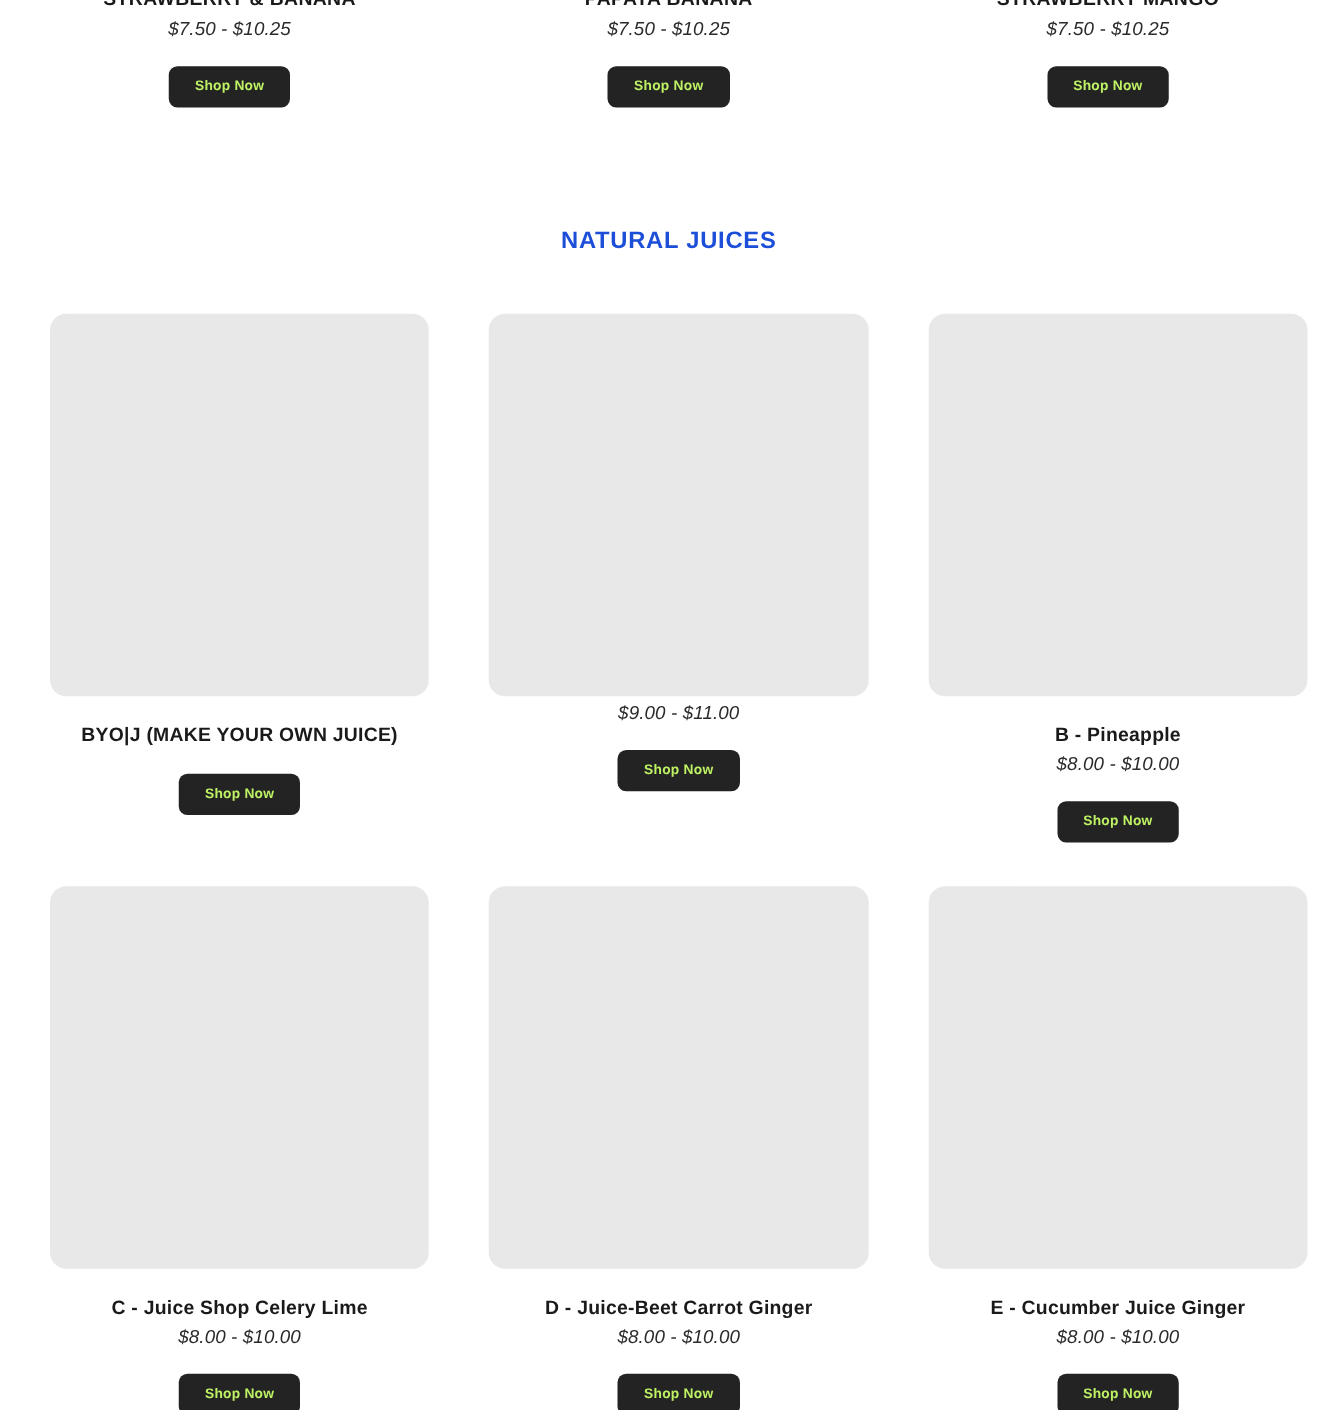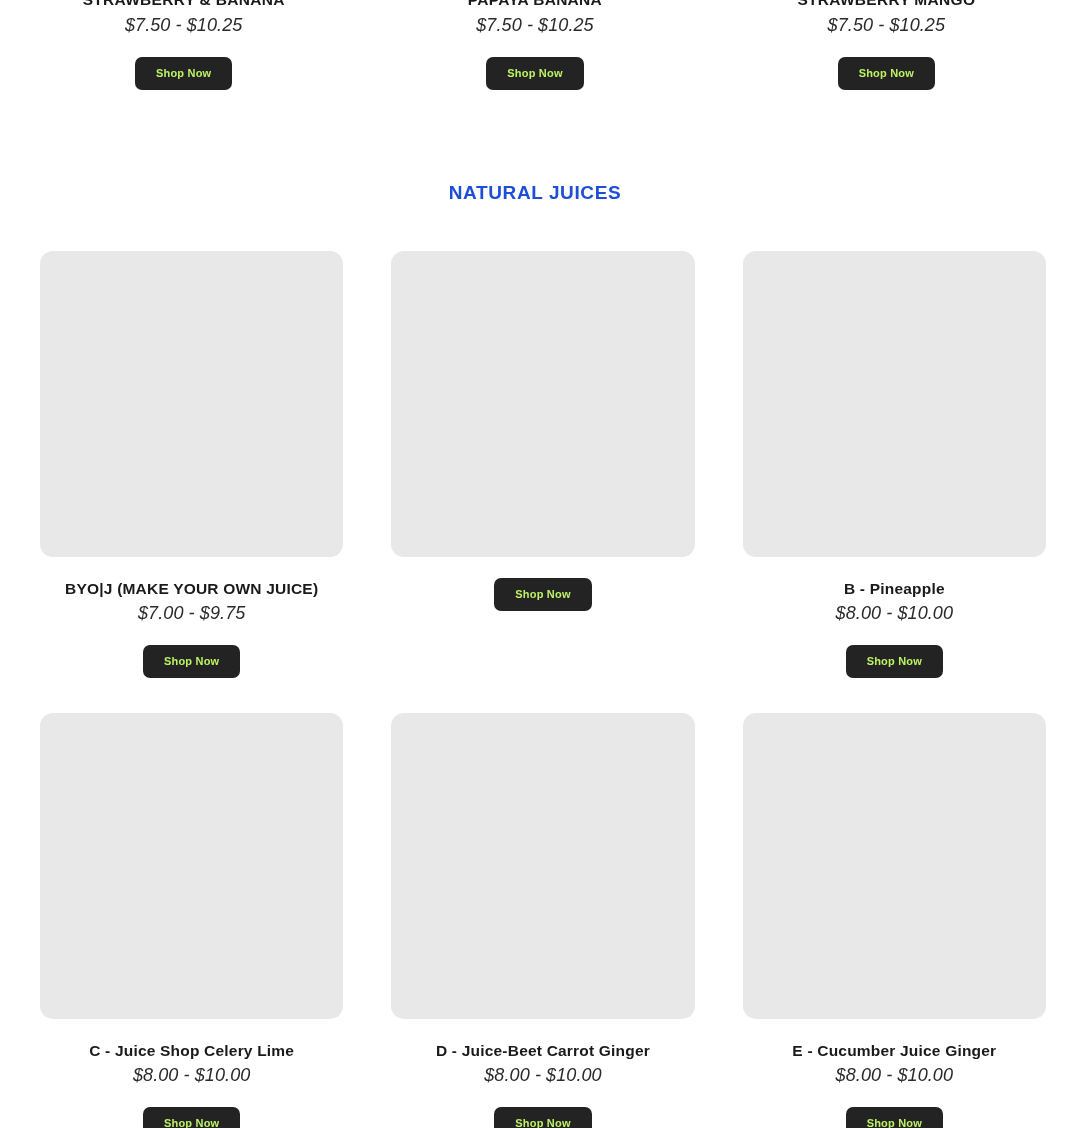--- a/index.html
+++ b/index.html
@@ -63,21 +63,21 @@
   .title {
     font-size:15.5px;
     font-weight:700;
     letter-spacing:.2px;
     color:#1a1a1a;
     margin-top:23px;
     white-space:nowrap;
   }
   .title.upper { text-transform:uppercase; }
   .price {
-    font-size:18px;
+    font-size:15px;
     font-style:italic;
     color:#2b2b2b;
     margin-top:5px;
     letter-spacing:.1px;
   }
   .shop-btn {
     display:inline-block;
     margin-top:21px;
     padding:11px 21px;
     background:#232323;
@@ -120,26 +120,26 @@
 
   </div>
 
   <h2 class="section-heading">NATURAL JUICES</h2>
 
   <div class="grid">
 
     <div class="card">
       <div class="thumb"></div>
       <div class="title upper">BYO|J (MAKE YOUR OWN JUICE)</div>
-      <div class="price">$7.00 - $9.75</div>
       <button class="shop-btn">Shop Now</button>
     </div>
 
     <div class="card">
       <div class="thumb"></div>
+      <div class="price">$9.00 - $11.00</div>
       <button class="shop-btn">Shop Now</button>
     </div>
 
     <div class="card">
       <div class="thumb"></div>
       <div class="title">B - Pineapple</div>
       <div class="price">$8.00 - $10.00</div>
       <button class="shop-btn">Shop Now</button>
     </div>
 

